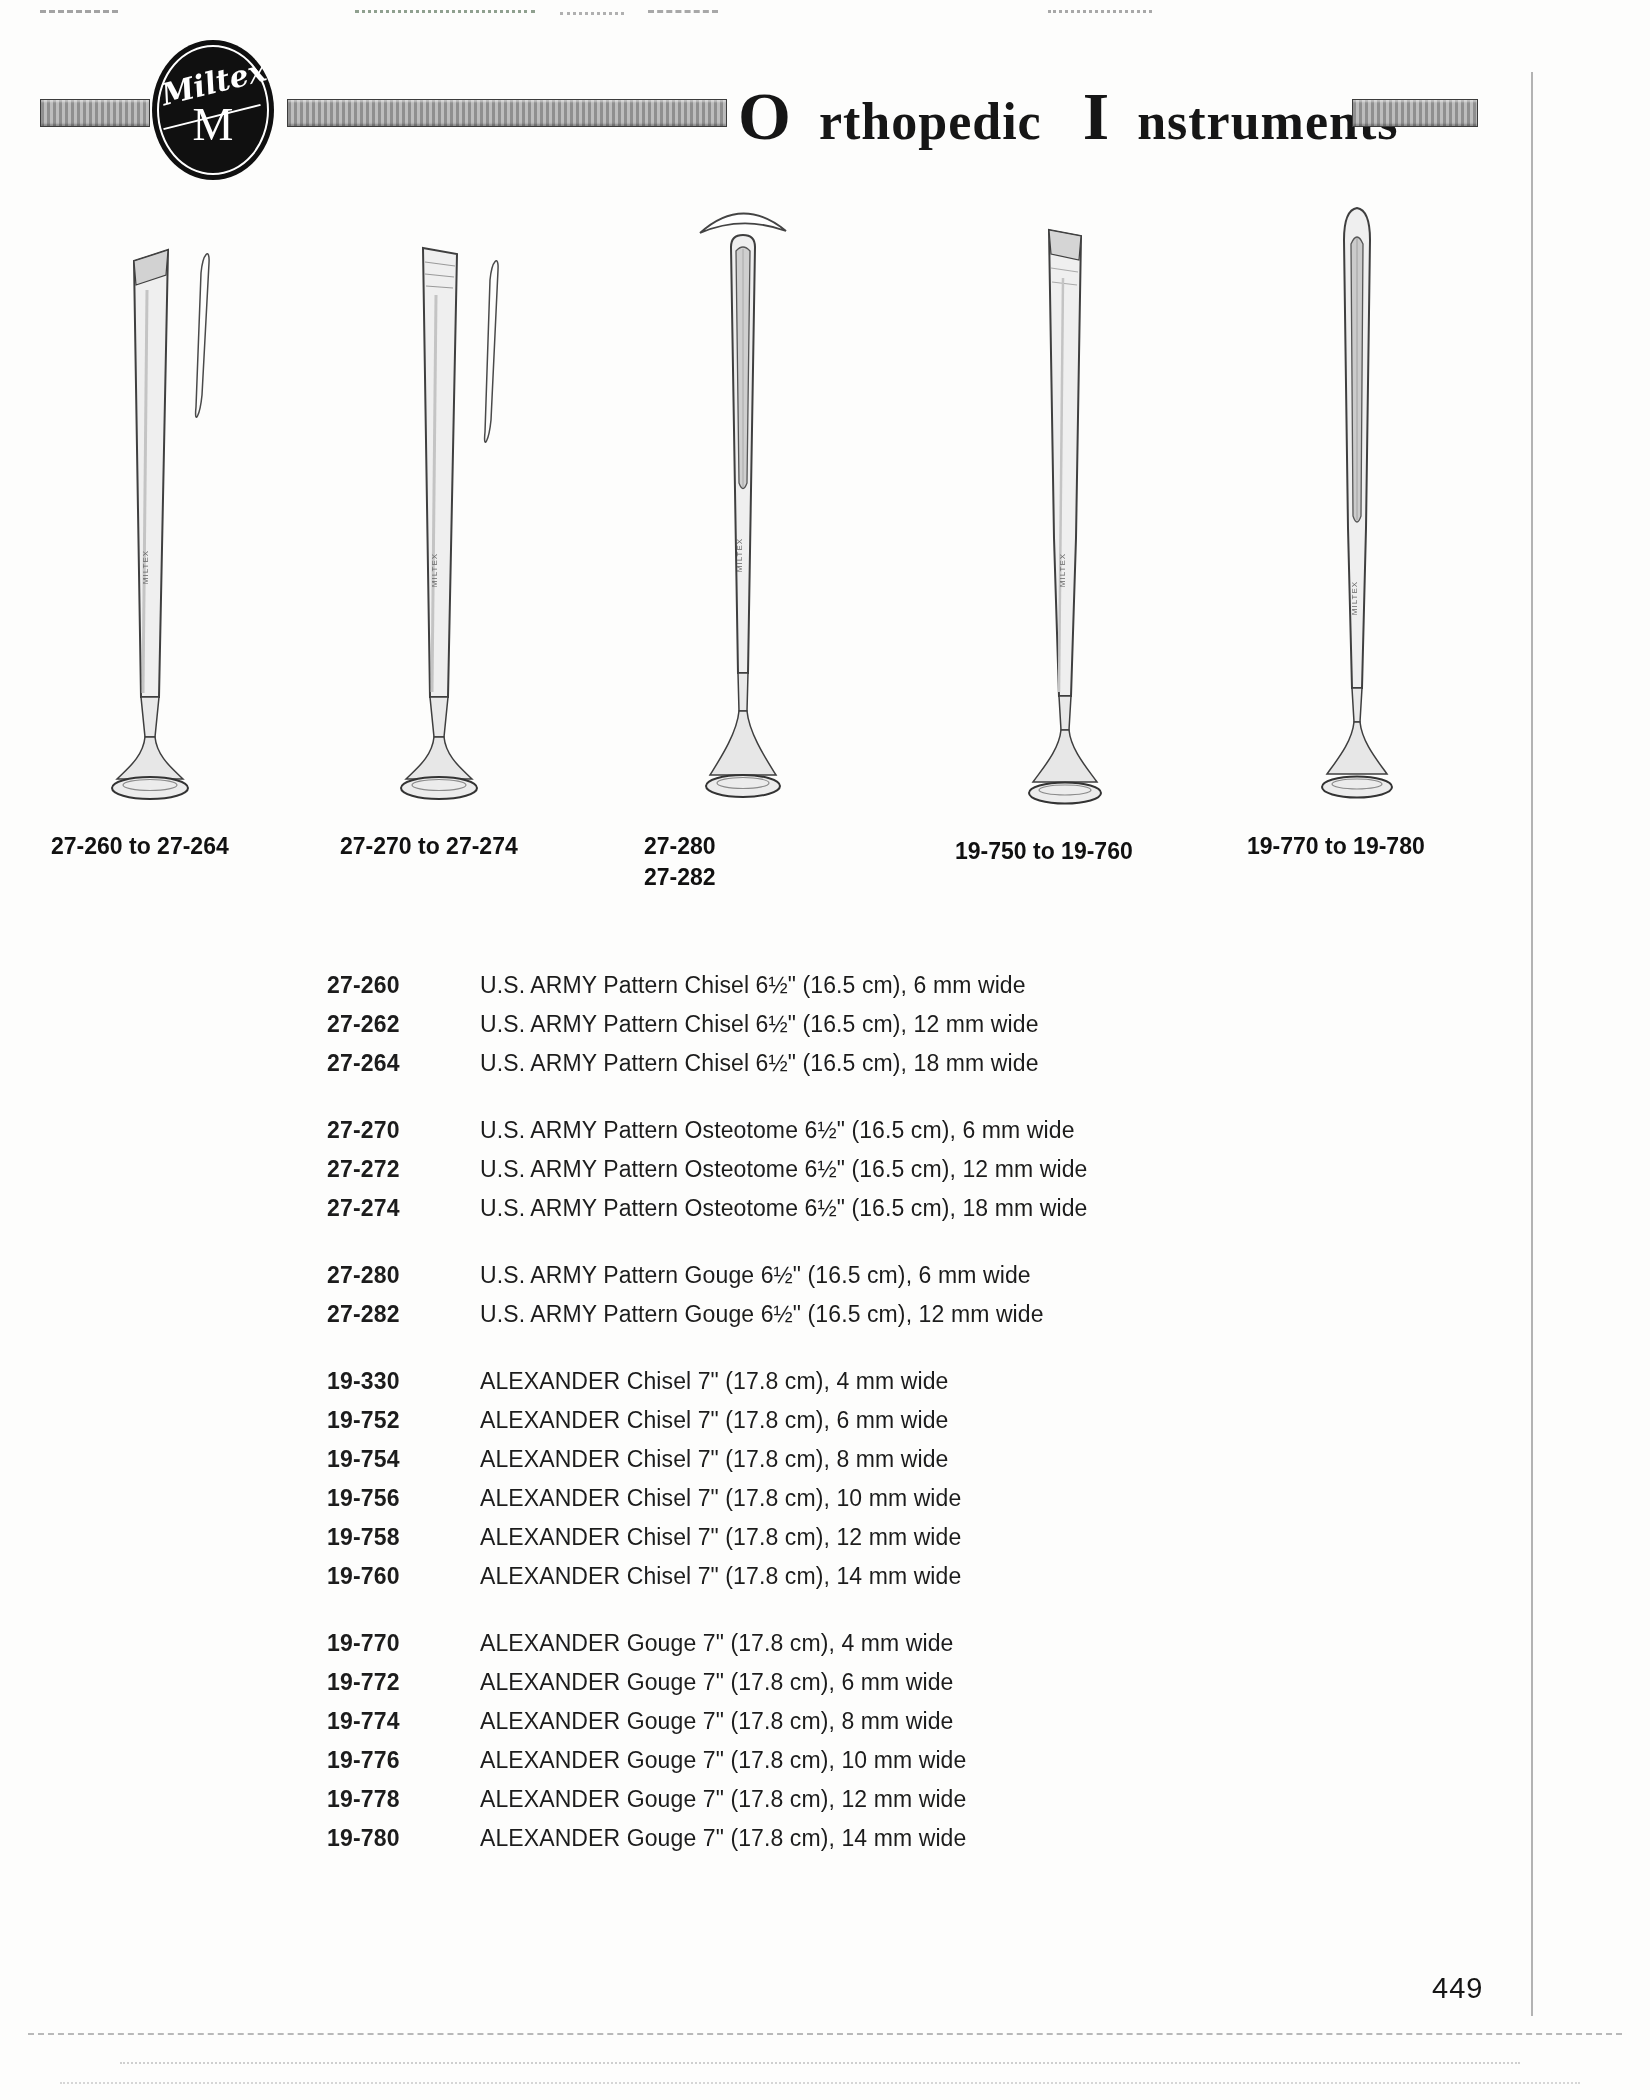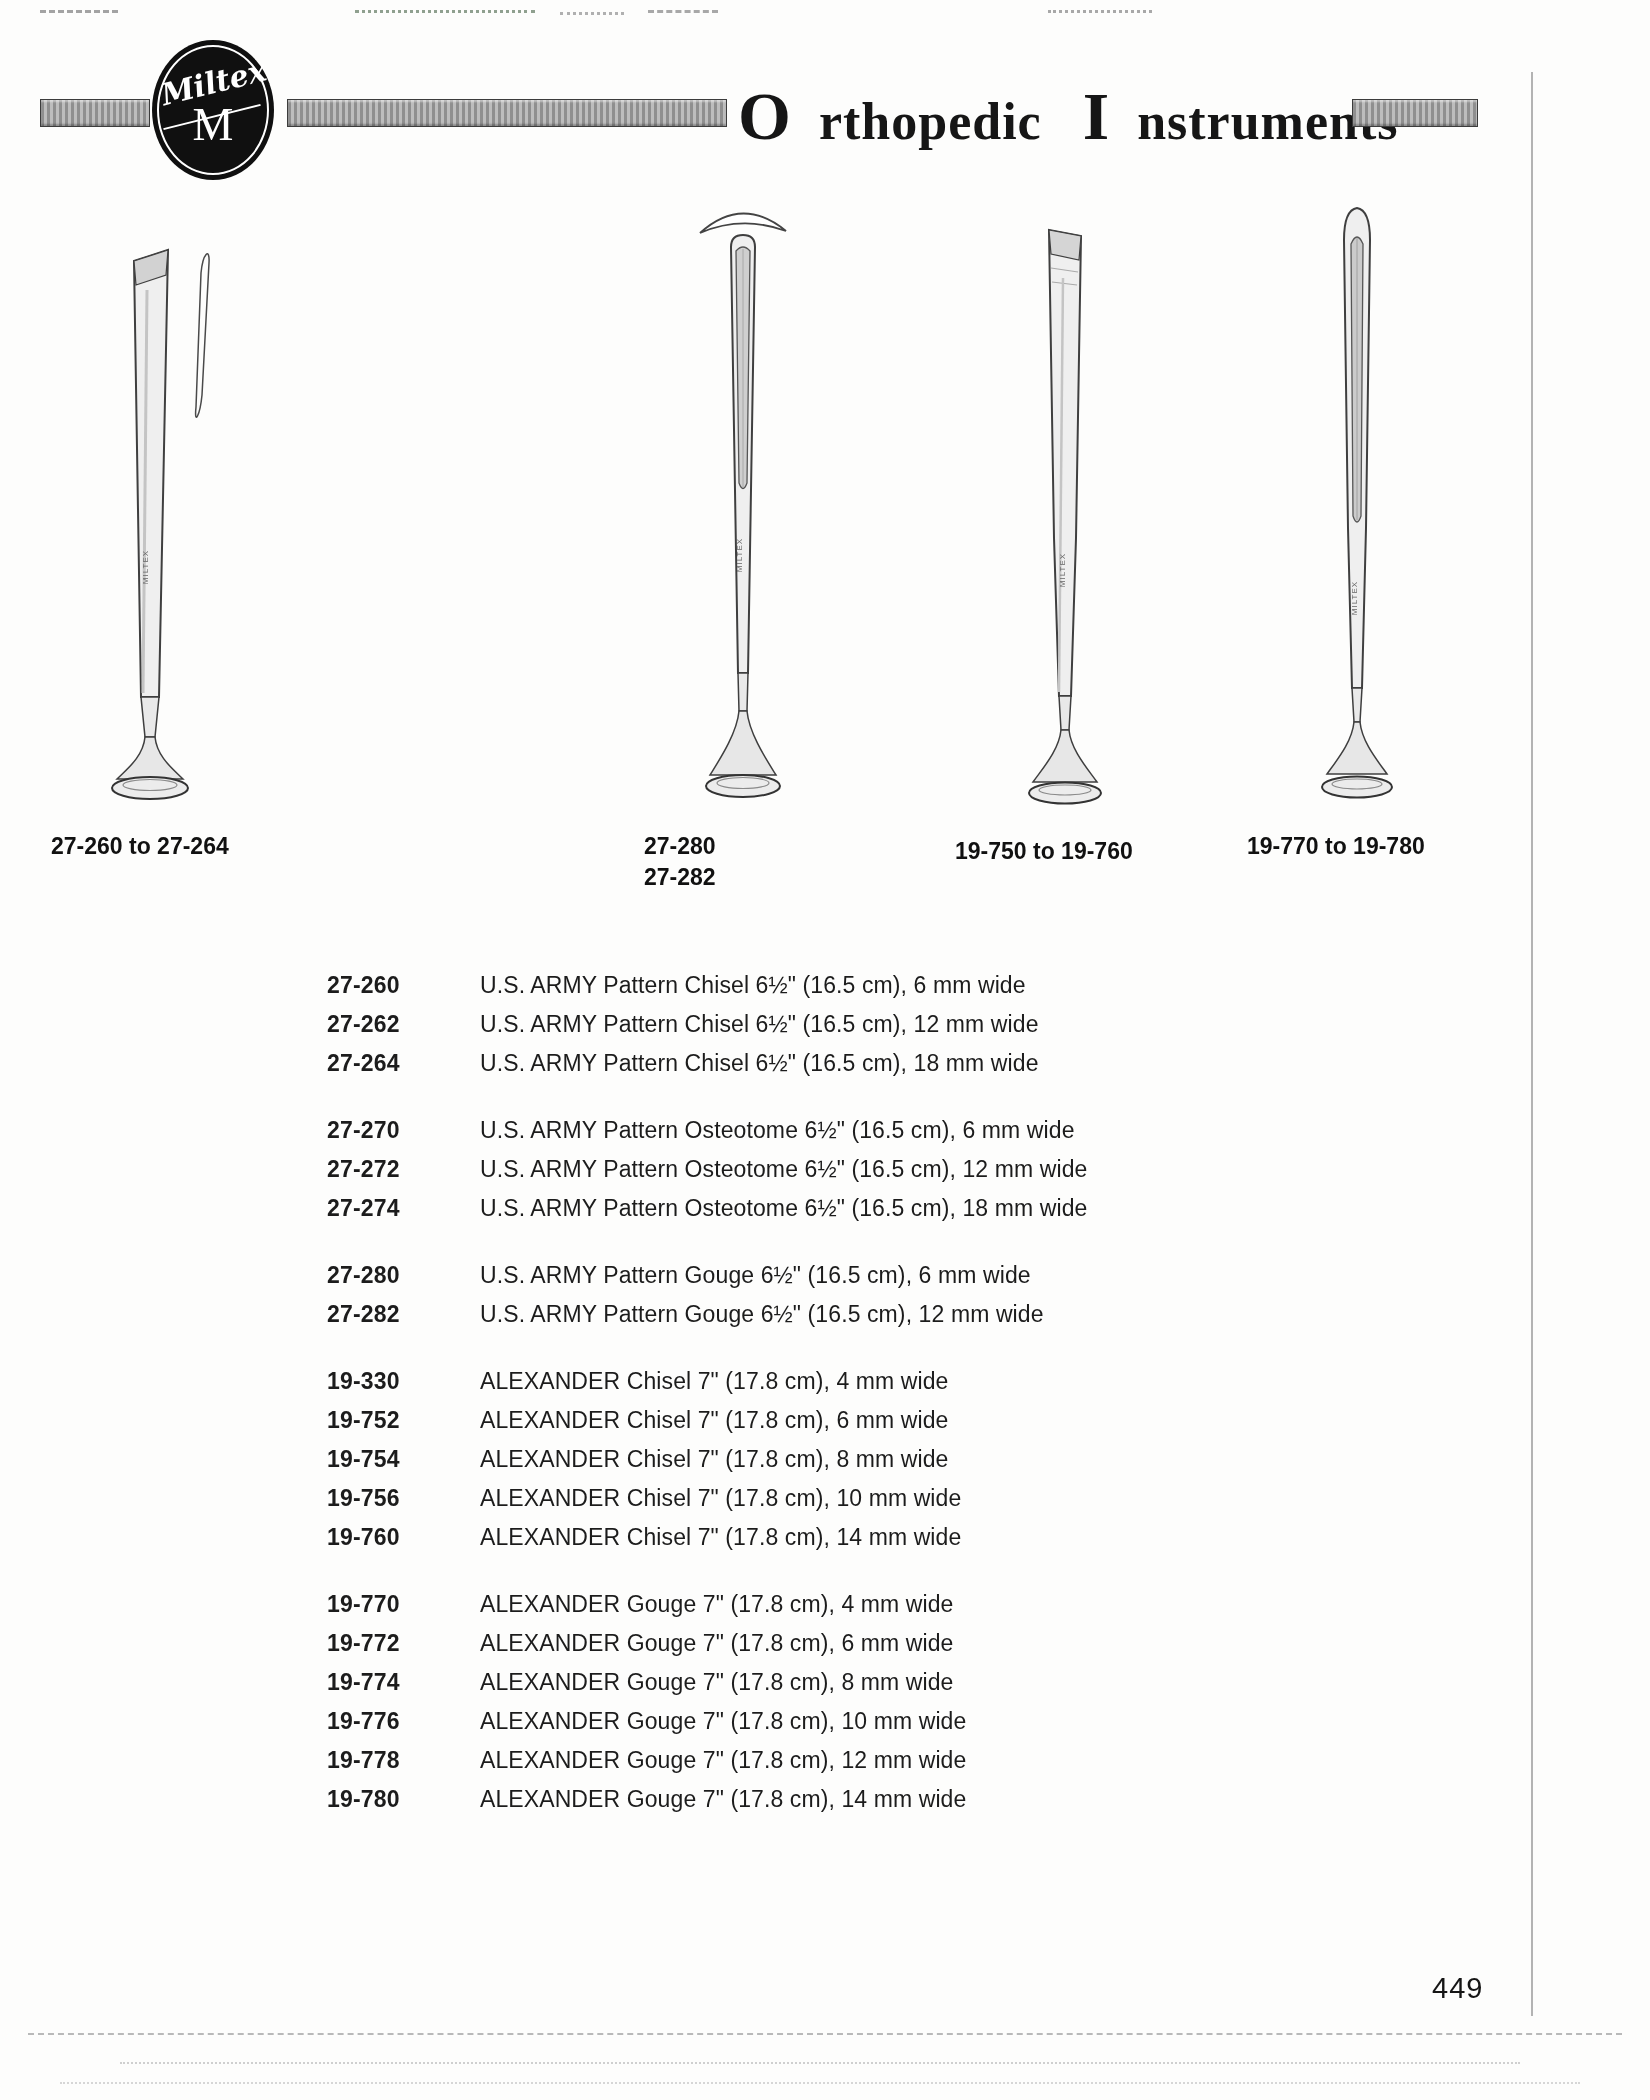--- a/index.html
+++ b/index.html
@@ -121,20 +121,36 @@
       <path d="M94,492 C92,512 76,524 66,534 L132,534 C122,524 106,512 104,492 Z" fill="#e7e7e7" stroke="#3f3f3f" stroke-width="1.5"></path>
       <ellipse cx="99" cy="543" rx="38" ry="11" fill="#ececec" stroke="#333" stroke-width="2"></ellipse>
       <ellipse cx="99" cy="540" rx="27" ry="5.5" fill="none" stroke="#8a8a8a" stroke-width="1.2"></ellipse>
       <path d="M150,28 C152,8 159,2 158,18 L151,150 C149,170 143,182 145,162 Z" fill="none" stroke="#4a4a4a" stroke-width="1.5"></path>
     </svg>
     <figcaption>
         <span class="cap-line">27-260 to 27-264</span>
       </figcaption>
   </figure>
 
+  <figure class="fig2">
+    <svg width="220" height="575" viewBox="0 0 220 575">
+      <path d="M83,8 L117,14 L108,457 L90,457 Z" fill="#efefef" stroke="#3f3f3f" stroke-width="2"></path>
+      <path d="M85,22 L115,26 M85,34 L114,37 M86,46 L113,48" stroke="#9a9a9a" stroke-width="1.2" fill="none"></path>
+      <path d="M96,55 L92,452" stroke="#c4c4c4" stroke-width="3" fill="none"></path>
+      <text class="stamp" x="97" y="330" text-anchor="middle" transform="rotate(-90 97 330)">MILTEX</text>
+      <path d="M90,457 L108,457 L104,497 L94,497 Z" fill="#e9e9e9" stroke="#3f3f3f" stroke-width="1.5"></path>
+      <path d="M94,497 C92,517 76,529 66,539 L132,539 C122,529 106,517 104,497 Z" fill="#e7e7e7" stroke="#3f3f3f" stroke-width="1.5"></path>
+      <ellipse cx="99" cy="548" rx="38" ry="11" fill="#ececec" stroke="#333" stroke-width="2"></ellipse>
+      <ellipse cx="99" cy="545" rx="27" ry="5.5" fill="none" stroke="#8a8a8a" stroke-width="1.2"></ellipse>
+      <path d="M150,40 C152,20 159,14 158,30 L151,180 C149,200 143,212 145,192 Z" fill="none" stroke="#4a4a4a" stroke-width="1.5"></path>
+    </svg>
+    <figcaption>
+        <span class="cap-line">27-270 to 27-274</span>
+      </figcaption>
+  </figure>
 
   <figure class="fig3">
     <svg width="220" height="612" viewBox="0 0 220 612">
       <path d="M56,30 Q98,-8 142,28 Q98,12 56,30 Z" fill="#ffffff" stroke="#444" stroke-width="1.8"></path>
       <path d="M87,44 Q87,32 99,32 Q111,32 111,44 L104,470 L94,470 Z" fill="#efefef" stroke="#3f3f3f" stroke-width="2"></path>
       <path d="M92,48 Q99,40 106,48 L103,280 Q99,291 95,280 Z" fill="#cfcfcf" stroke="#555" stroke-width="1.3"></path>
       <path d="M99,46 L99,284" stroke="#a8a8a8" stroke-width="1" fill="none"></path>
       <text class="stamp" x="98" y="352" text-anchor="middle" transform="rotate(-90 98 352)">MILTEX</text>
       <path d="M94,470 L104,470 L103,508 L95,508 Z" fill="#e9e9e9" stroke="#3f3f3f" stroke-width="1.5"></path>
       <path d="M95,508 C93,530 76,556 66,572 L132,572 C122,556 105,530 103,508 Z" fill="#e7e7e7" stroke="#3f3f3f" stroke-width="1.5"></path>
@@ -230,20 +246,24 @@
         </div>
         <div class="listing-row">
           <span class="code">19-754</span>
           <span class="desc">ALEXANDER Chisel 7" (17.8 cm), 8 mm wide</span>
         </div>
         <div class="listing-row">
           <span class="code">19-756</span>
           <span class="desc">ALEXANDER Chisel 7" (17.8 cm), 10 mm wide</span>
         </div>
         <div class="listing-row">
+          <span class="code">19-758</span>
+          <span class="desc">ALEXANDER Chisel 7" (17.8 cm), 12 mm wide</span>
+        </div>
+        <div class="listing-row">
           <span class="code">19-760</span>
           <span class="desc">ALEXANDER Chisel 7" (17.8 cm), 14 mm wide</span>
         </div>
       </div>
       <div class="listing-group">
         <div class="listing-row">
           <span class="code">19-770</span>
           <span class="desc">ALEXANDER Gouge 7" (17.8 cm), 4 mm wide</span>
         </div>
         <div class="listing-row">

